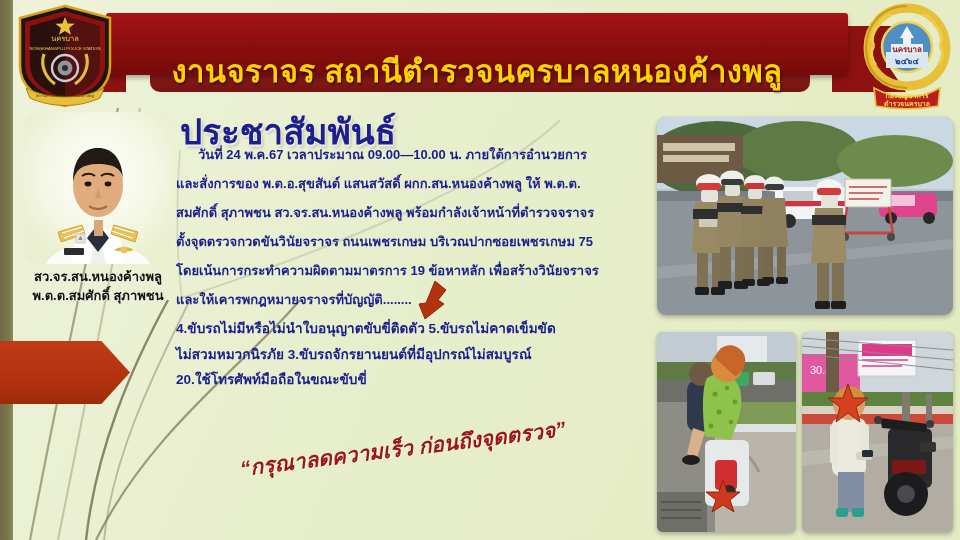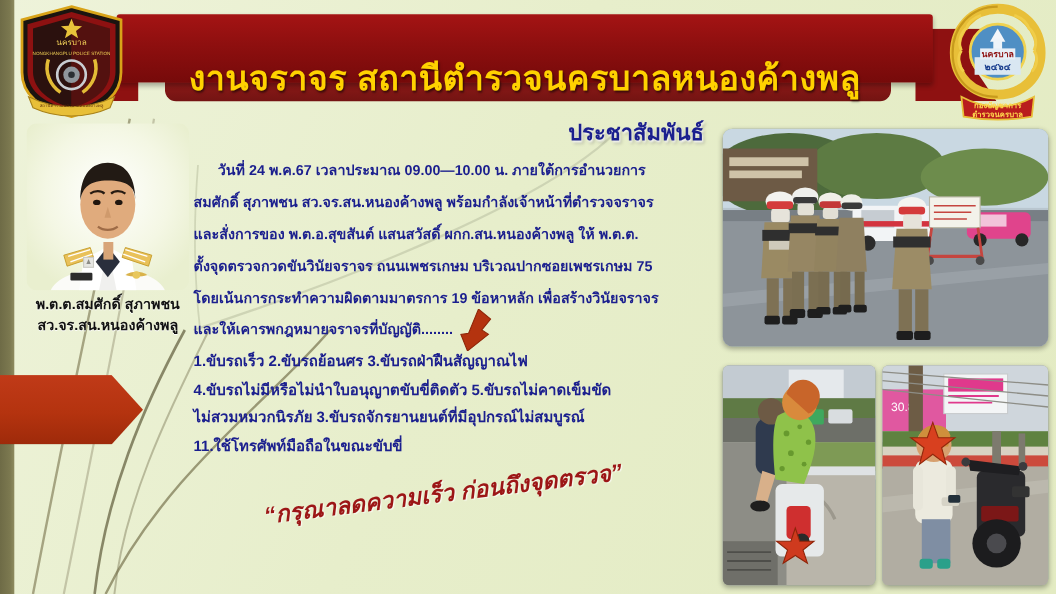--- a/index.html
+++ b/index.html
@@ -72,22 +72,22 @@
   
   .red-banner{
     position:absolute;left:0px;top:341px;width:130px;height:63px;
     background:linear-gradient(180deg,#c03a18 0%,#b4330f 55%,#9e2a0a 100%);
     clip-path:polygon(0 0,78% 0,100% 50%,78% 100%,0 100%);
     box-shadow:0 2px 4px rgba(0,0,0,.2);
   }
 
   
   .pr-title{
-    position:absolute;left:180px;top:104px;width:460px;text-align:right;
-    color:#1b1f8e;font-size:20px;font-weight:bold;
+    position:absolute;left:180px;top:104px;width:460px;text-align:left;
+    color:#1b1f8e;font-size:35px;font-weight:bold;
     text-shadow:1px 2px 2px rgba(255,255,255,.9),2px 3px 3px rgba(0,0,0,.25);
   }
   .body-col{
     position:absolute;left:176px;top:140px;width:470px;
     color:#1b1f8e;font-size:13px;font-weight:bold;line-height:29px;
   }
   .body-col p{margin:0;}
   .p-line{white-space:nowrap;}
   .p-line.indent{text-indent:22px;}
 
@@ -217,46 +217,45 @@
           <path d="M108 126 L88 119"></path>
       </g>
       <rect x="40" y="136" width="20" height="7" rx="1" fill="#2c2c2c"></rect>
       <path d="M90 138 C96 134 104 134 110 138 C104 140 96 140 90 138 Z" fill="#d9b24a"></path>
       <circle cx="100" cy="138" r="3.4" fill="#e8c75c"></circle>
       <rect x="52" y="122" width="9" height="9" fill="#e6e6e2" stroke="#c9c9c2"></rect>
       <path d="M56.5 123.5 L58.5 128 L54.5 128 Z" fill="#8c8c86"></path>
     </svg>
   </div>
   <div class="officer-caption">
+    <div>สว.จร.สน.หนองค้างพลู</div>
     <div>พ.ต.ต.สมศักดิ์  สุภาพชน</div>
-    <div>สว.จร.สน.หนองค้างพลู</div>
   </div>
 
   <div class="red-banner"></div>
 
   <div class="pr-title">ประชาสัมพันธ์</div>
 
   <div class="body-col">
     <p class="p-line indent">วันที่ 24 พ.ค.67 เวลาประมาณ 09.00—10.00 น. ภายใต้การอำนวยการ</p>
+    <p class="p-line">และสั่งการของ พ.ต.อ.สุขสันต์  แสนสวัสดิ์ ผกก.สน.หนองค้างพลู ให้ พ.ต.ต.</p>
     <p class="p-line">สมศักดิ์ สุภาพชน สว.จร.สน.หนองค้างพลู พร้อมกำลังเจ้าหน้าที่ตำรวจจราจร</p>
-    <p class="p-line">และสั่งการของ พ.ต.อ.สุขสันต์  แสนสวัสดิ์ ผกก.สน.หนองค้างพลู ให้ พ.ต.ต.</p>
     <p class="p-line">ตั้งจุดตรวจกวดขันวินัยจราจร ถนนเพชรเกษม บริเวณปากซอยเพชรเกษม 75</p>
     <p class="p-line">โดยเน้นการกระทำความผิดตามมาตรการ 19 ข้อหาหลัก เพื่อสร้างวินัยจราจร</p>
     <p class="p-line">และให้เคารพกฎหมายจราจรที่บัญญัติ........</p>
   </div>
 
   <svg class="down-arrow" viewBox="0 0 34 38">
     <path d="M22 0 L33 9 L25 19 L31 23 L12 38 L6 23 L13 22 Z" fill="#b4330f" stroke="#8f2709" stroke-width="1"></path>
   </svg>
 
   <div class="list-col">
-    <div class="list-line">1.ขับรถเร็ว               2.ขับรถย้อนศร             3.ขับรถฝ่าฝืนสัญญาณไฟ</div>
     <div class="list-line">4.ขับรถไม่มีหรือไม่นำใบอนุญาตขับขี่ติดตัว      5.ขับรถไม่คาดเข็มขัด</div>
     <div class="list-line">ไม่สวมหมวกนิรภัย          3.ขับรถจักรยานยนต์ที่มีอุปกรณ์ไม่สมบูรณ์</div>
-    <div class="list-line">11.ใช้โทรศัพท์มือถือในขณะขับขี่</div>
+    <div class="list-line">20.ใช้โทรศัพท์มือถือในขณะขับขี่</div>
   </div>
 
   <div class="slogan">“กรุณาลดความเร็ว ก่อนถึงจุดตรวจ”</div>
 
   <div class="photo photo-top">
     <svg viewBox="0 0 296 198" preserveAspectRatio="none">
       <rect width="296" height="198" fill="#b9c6cf"></rect>
       <rect y="0" width="296" height="72" fill="#c9d8e2"></rect>
       <ellipse cx="60" cy="42" rx="70" ry="38" fill="#4d6a3c"></ellipse>
       <ellipse cx="140" cy="34" rx="62" ry="30" fill="#5d7b43"></ellipse>

